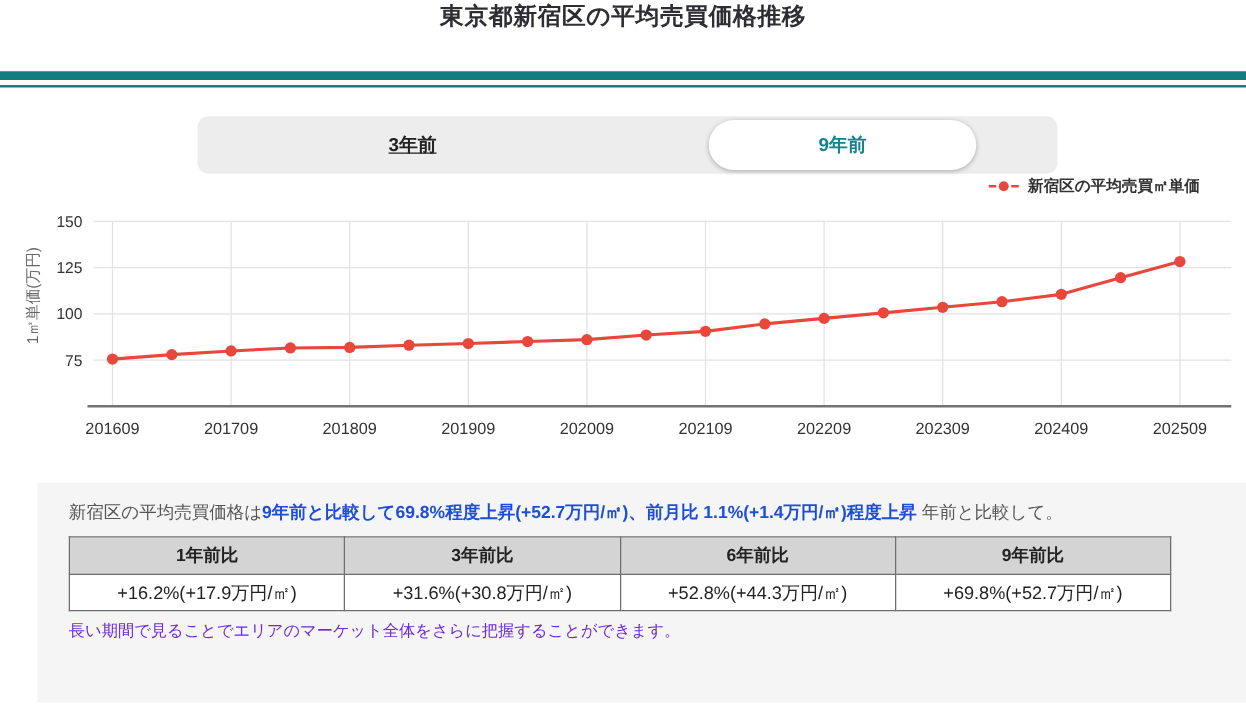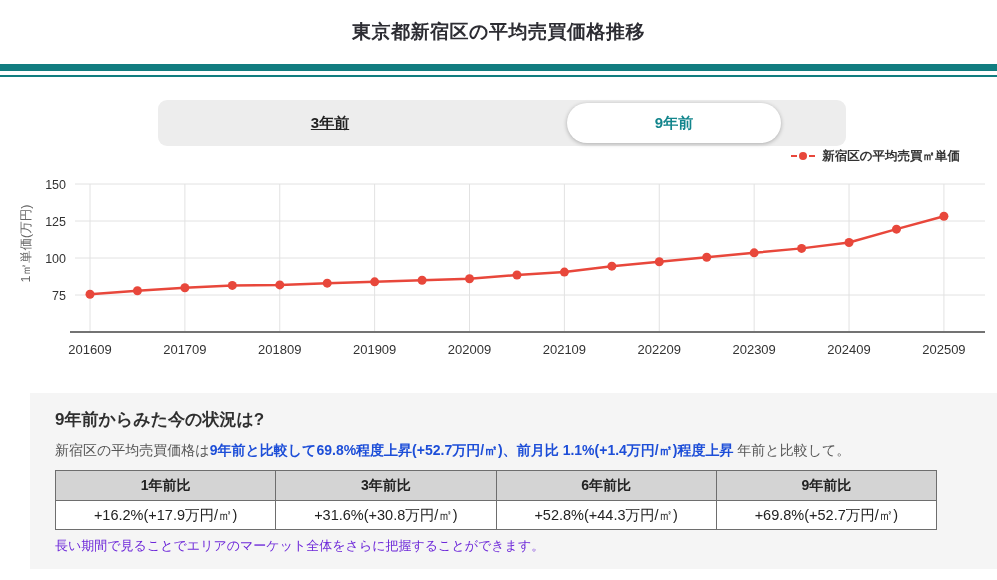--- a/index.html
+++ b/index.html
@@ -3,21 +3,21 @@
 <meta charset="utf-8">
 <style>
   * { margin:0; padding:0; box-sizing:border-box; }
   html,body { background:#fff; }
   body {
     width:997px; height:580px; overflow:hidden;
     font-family:"Liberation Sans","DejaVu Sans",sans-serif;
     color:#333;
   }
   
-  .title-wrap { height:64px; display:flex; align-items:center; justify-content:center; }
+  .title-wrap { height:57px; display:flex; justify-content:center; }
   .page-title { font-size:19px; font-weight:bold; color:#2d2d33; letter-spacing:0.5px; }
   .bar-thick { height:7px; background:#117d80; }
   .bar-gap { height:4px; background:#fff; }
   .bar-thin { height:2px; background:#117d80; }
   
   .tab-bar {
     margin:23px 0 0 158px; width:688px; height:46px;
     background:#ededed; border-radius:9px;
     display:flex; align-items:center;
   }
@@ -146,21 +146,20 @@
     <circle cx="659.28" cy="85.7" r="4.5" fill="#e8473b"></circle>
     <circle cx="706.72" cy="81.26" r="4.5" fill="#e8473b"></circle>
     <circle cx="754.16" cy="76.82" r="4.5" fill="#e8473b"></circle>
     <circle cx="801.5999999999999" cy="72.38" r="4.5" fill="#e8473b"></circle>
     <circle cx="849.04" cy="66.46000000000001" r="4.5" fill="#e8473b"></circle>
     <circle cx="896.48" cy="53.14" r="4.5" fill="#e8473b"></circle>
     <circle cx="943.92" cy="40.26400000000002" r="4.5" fill="#e8473b"></circle>
   </svg>
 
 <div class="panel">
-  <div class="summary-heading">9年前からみた今の状況は?</div>
   <div class="summary-text"><span>新宿区の平均売買価格は</span><span class="summary-highlight">9年前と比較して69.8%程度上昇(+52.7万円/㎡)、前月比 1.1%(+1.4万円/㎡)程度上昇</span><span> 年前と比較して。</span></div>
   <table class="compare">
     <tbody>
         <tr>
       <th>1年前比</th>
       <th>3年前比</th>
       <th>6年前比</th>
       <th>9年前比</th>
     </tr>
     <tr>

